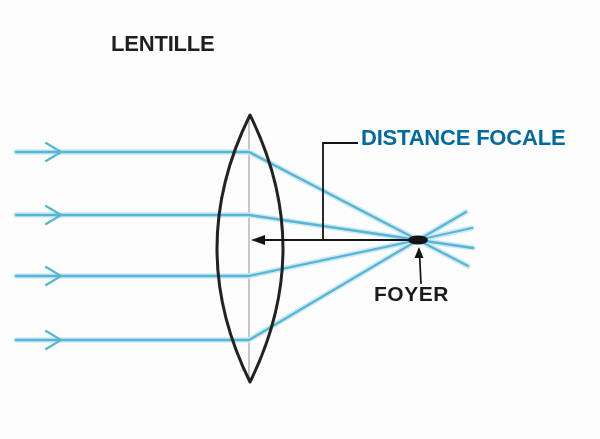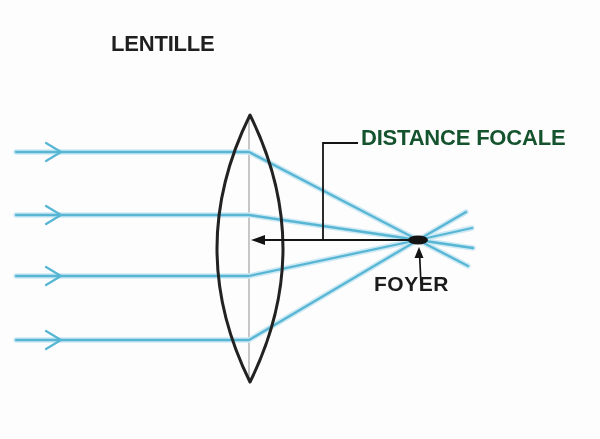--- a/index.html
+++ b/index.html
@@ -34,27 +34,27 @@
     white-space: pre;
   }
   .label-distance {
     position: absolute;
     left: 361px;
     top: 127px;
     font-size: 22px;
     font-weight: bold;
     line-height: 22px;
     letter-spacing: -0.2px;
-    color: #14532d;
+    color: #0369a1;
     white-space: nowrap;
   }
   .label-foyer {
     position: absolute;
     left: 374px;
-    top: 273px;
+    top: 283px;
     font-size: 21px;
     font-weight: bold;
     line-height: 21px;
     letter-spacing: 0.5px;
     color: #1b1b1b;
     white-space: nowrap;
   }
 </style>
 </head>
 <body>

